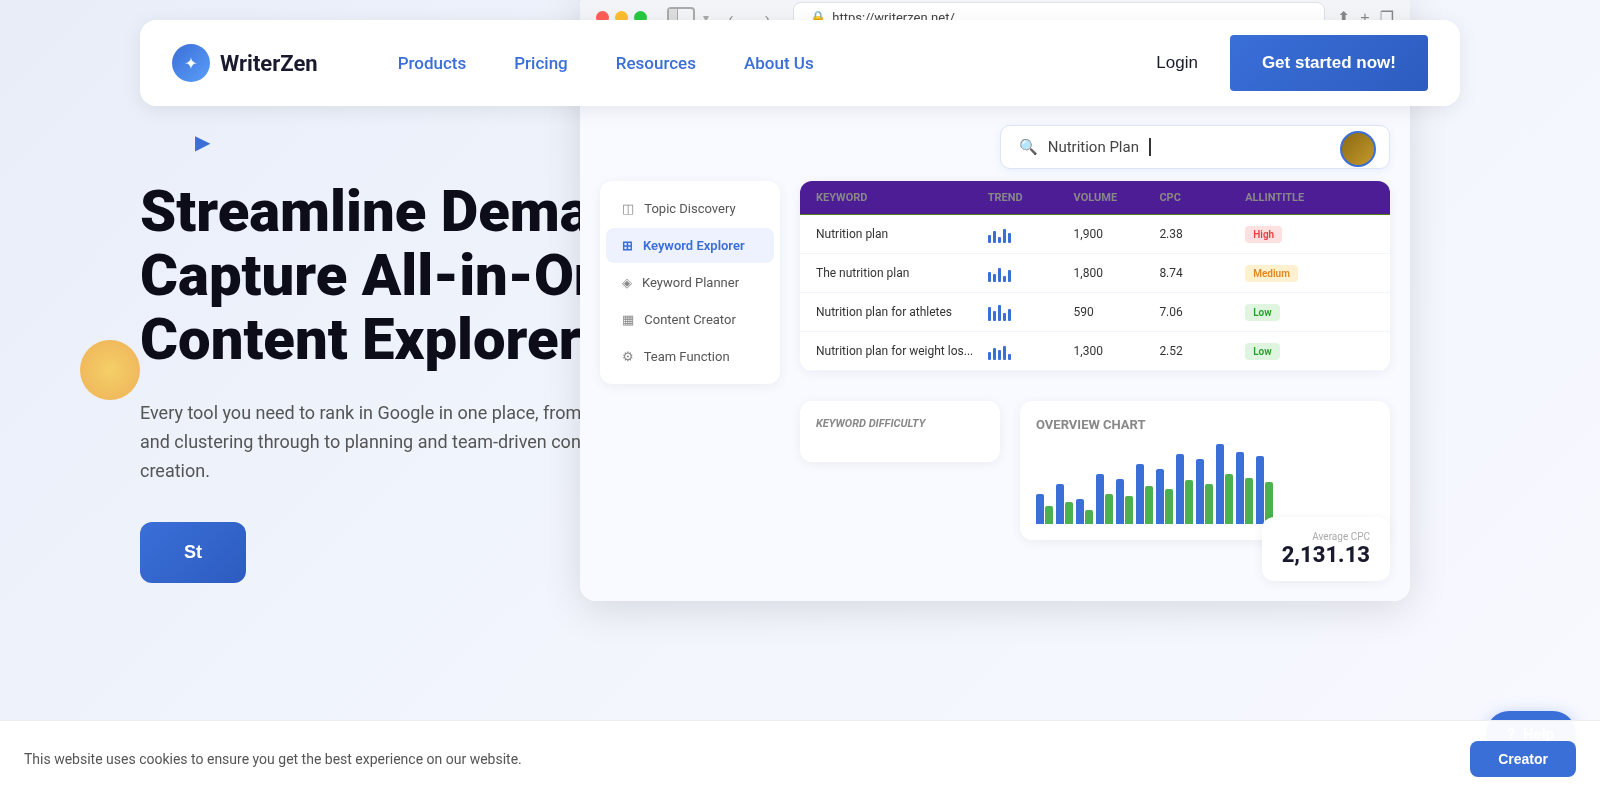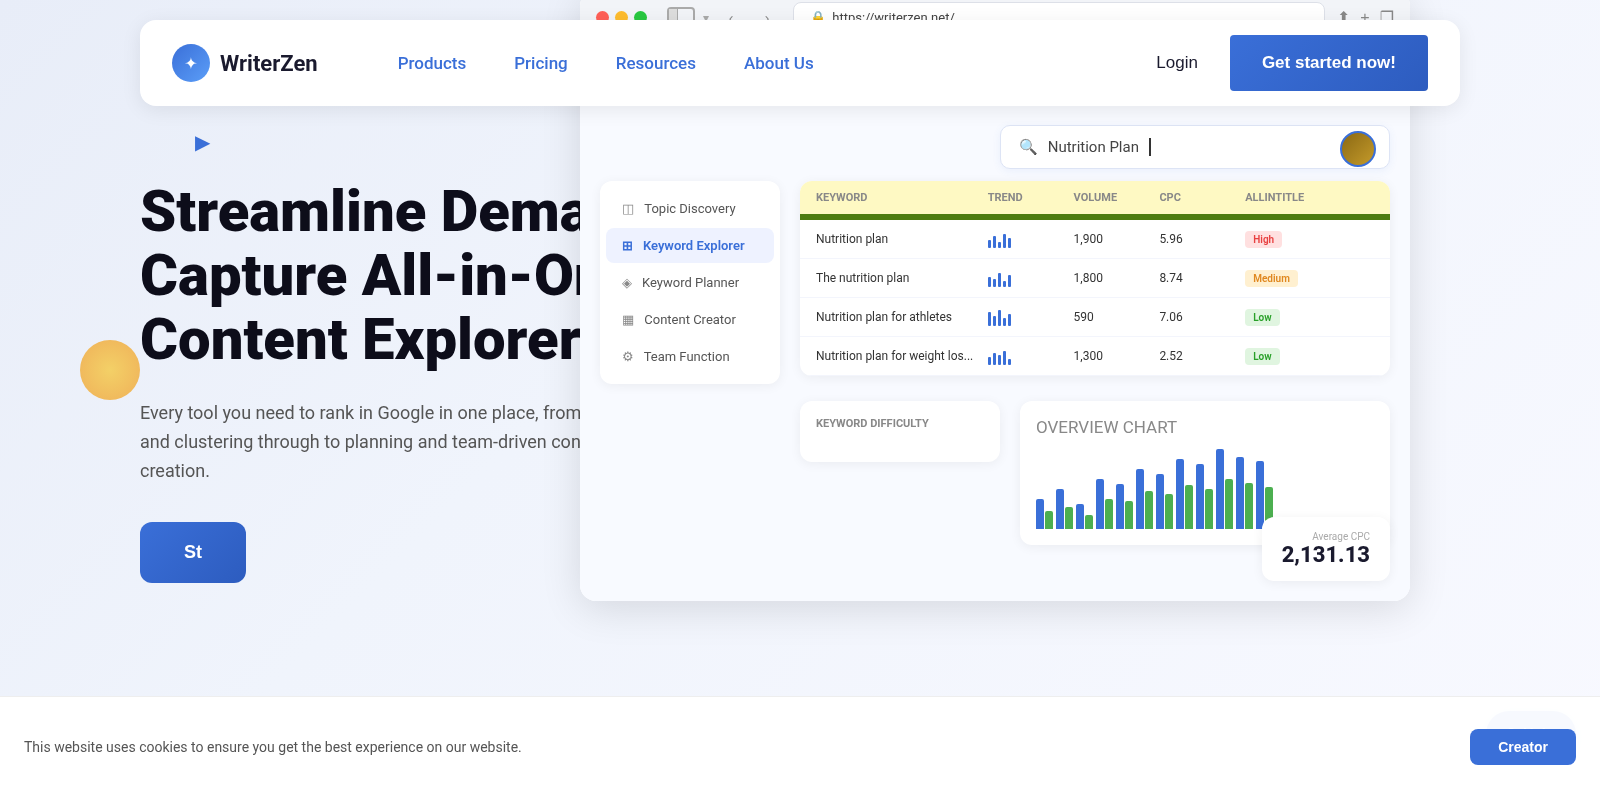--- a/index.html
+++ b/index.html
@@ -429,23 +429,23 @@
       left: 220px;
       right: 20px;
       background: white;
       border-radius: 12px;
       overflow: hidden;
       box-shadow: 0 2px 12px rgba(0,0,0,0.06);
     }
     .table-header {
       display: grid;
       grid-template-columns: 2fr 1fr 1fr 1fr 1.5fr;
-      background: #fef9c3;
+      background: #4c1d95;
       padding: 10px 16px;
-      border-bottom: 6px solid #4d7c0f;
+      border-bottom: 1px solid #4d7c0f;
     }
     .th {
       font-size: 11px;
       font-weight: 700;
       color: #888;
       text-transform: uppercase;
     }
     .table-row-item {
       display: grid;
       grid-template-columns: 2fr 1fr 1fr 1fr 1.5fr;
@@ -487,20 +487,21 @@
       background: white;
       border-radius: 12px;
       padding: 16px;
       box-shadow: 0 2px 12px rgba(0,0,0,0.06);
     }
     .kd-title {
       font-size: 11px;
       font-weight: 700;
       color: #888;
       margin-bottom: 16px;
+      font-style: italic;
     }
     .kd-gauge {
       display: flex;
       align-items: center;
       gap: 10px;
     }
     .gauge-circle {
       width: 70px;
       height: 70px;
     }
@@ -521,22 +522,22 @@
       position: absolute;
       top: 300px;
       left: 440px;
       right: 20px;
       background: white;
       border-radius: 12px;
       padding: 16px;
       box-shadow: 0 2px 12px rgba(0,0,0,0.06);
     }
     .chart-title {
-      font-size: 17px;
-      font-weight: 400;
+      font-size: 13px;
+      font-weight: 700;
       color: #888;
       margin-bottom: 12px;
     }
     .bar-chart {
       display: flex;
       align-items: flex-end;
       gap: 3px;
       height: 80px;
     }
     .bar-group {
@@ -572,21 +573,21 @@
       color: #1a1a2e;
     }
 
     
     .cookie-banner {
       position: absolute;
       bottom: 0;
       left: 0;
       right: 0;
       background: rgba(255,255,255,0.96);
-      padding: 32px 24px;
+      padding: 20px 24px;
       display: flex;
       align-items: center;
       justify-content: space-between;
       border-top: 1px solid #eee;
       z-index: 100;
     }
     .cookie-text {
       font-size: 14px;
       color: #555;
     }
@@ -754,21 +755,21 @@
         <div class="td">
           <div class="trend-bars">
             <div class="trend-bar" style="height:8px"></div>
               <div class="trend-bar" style="height:12px"></div>
               <div class="trend-bar" style="height:6px"></div>
               <div class="trend-bar" style="height:14px"></div>
               <div class="trend-bar" style="height:10px"></div>
           </div>
         </div>
         <div class="td">1,900</div>
-        <div class="td">5.96</div>
+        <div class="td">2.38</div>
         <div class="td">
           <span class="badge badge-red">High</span>
         </div>
       </div>
 
       <div class="table-row-item">
         <div class="td">The nutrition plan</div>
         <div class="td">
           <div class="trend-bars">
             <div class="trend-bar" style="height:10px"></div>

